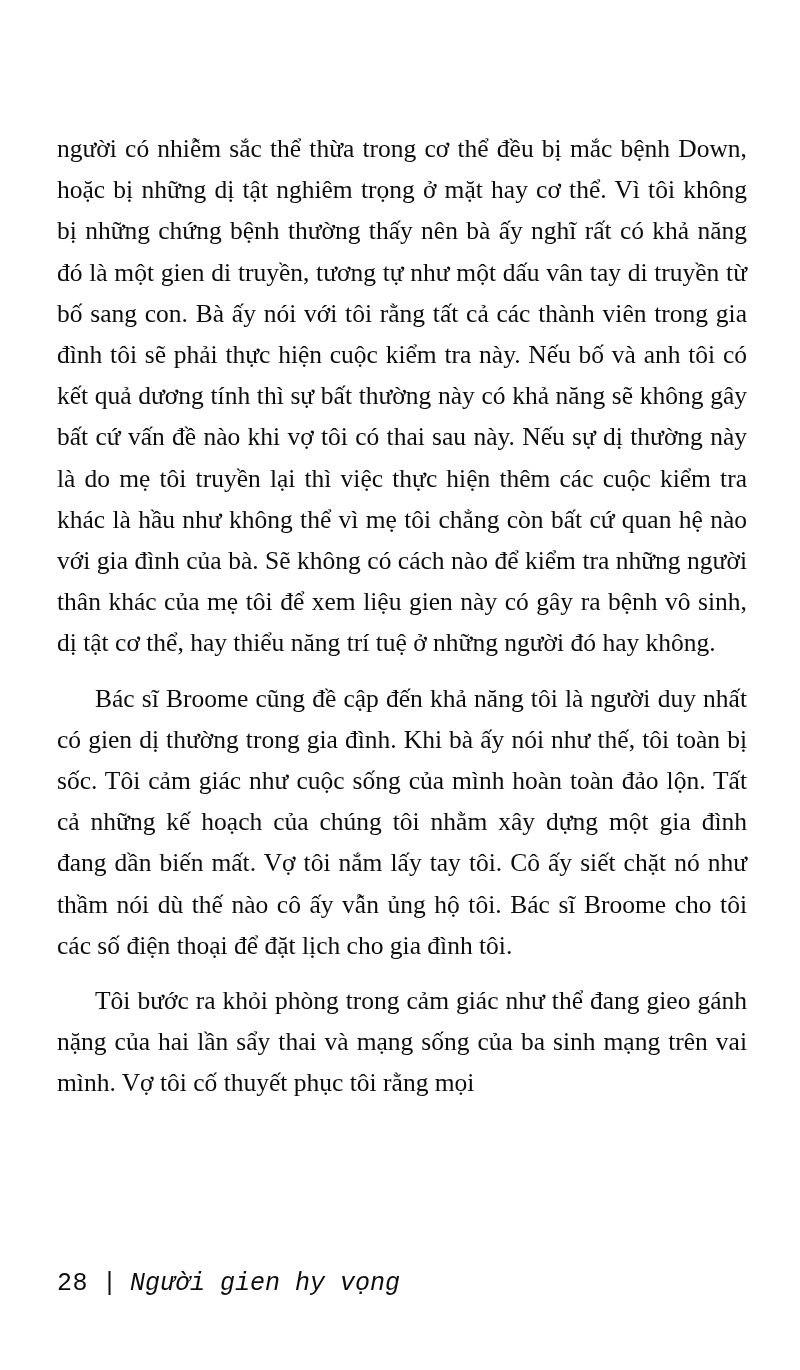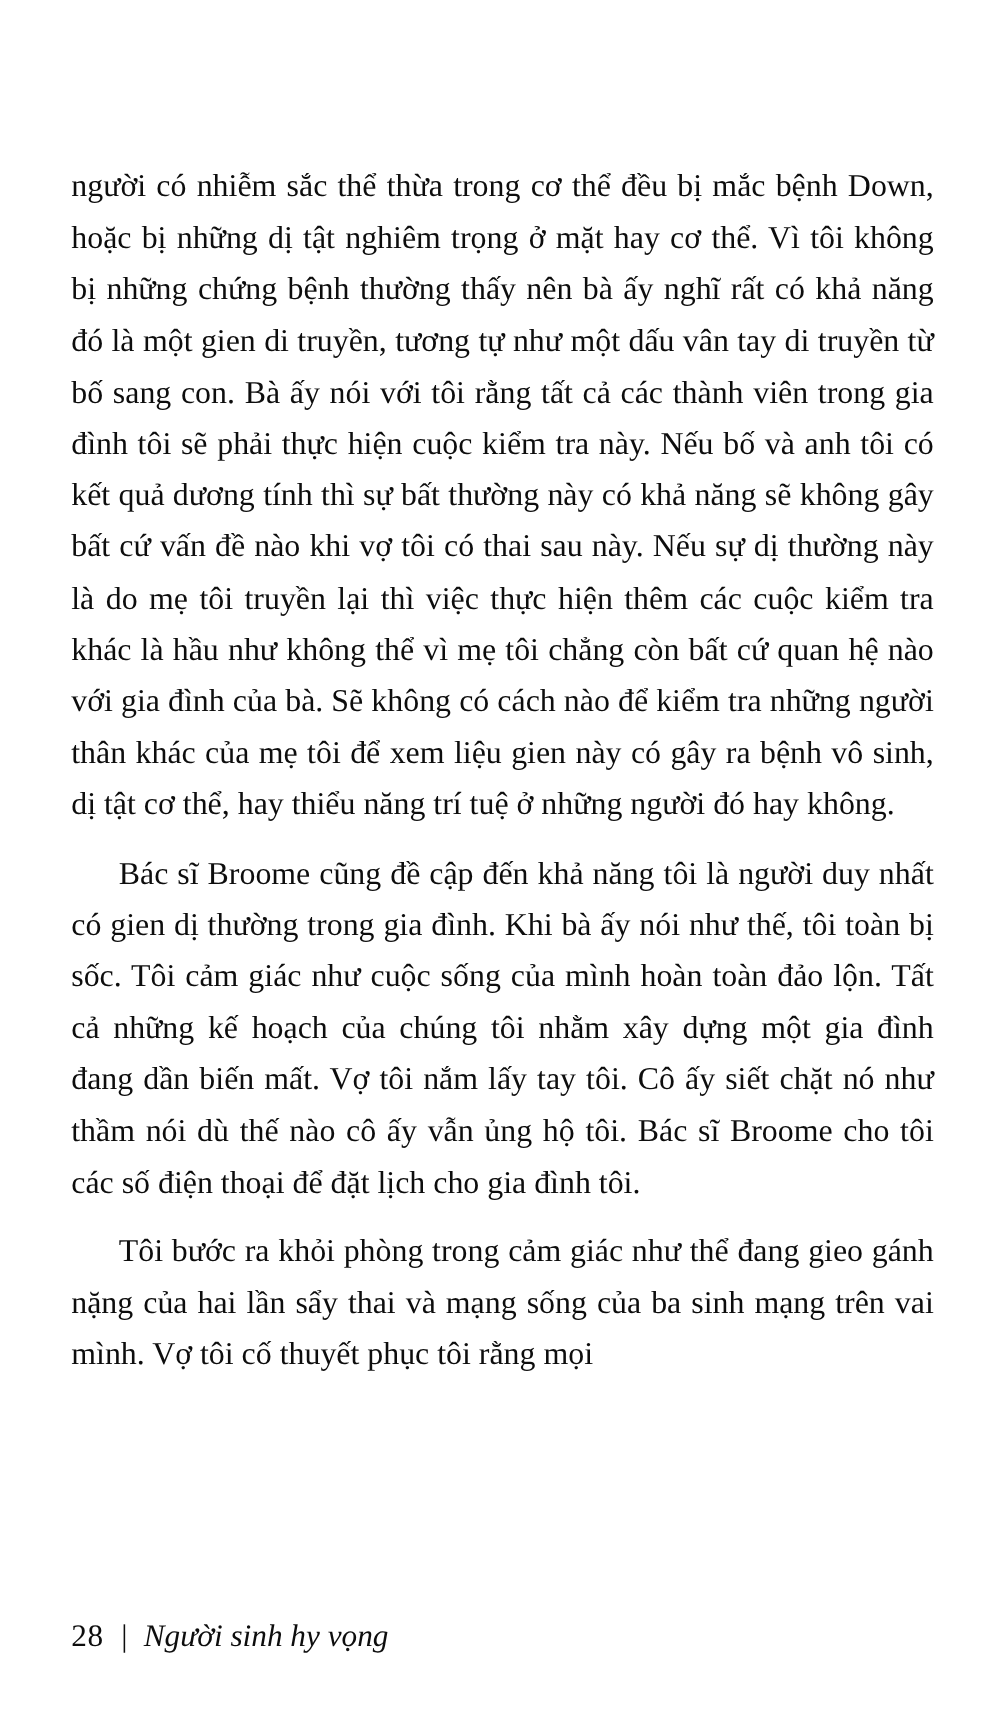--- a/index.html
+++ b/index.html
@@ -34,24 +34,24 @@
   }
   .para.first {
     text-indent: 0;
   }
   .para + .para {
     margin-top: 14px;
   }
   .footer {
     position: absolute;
     left: 57px;
-    bottom: 46px;
+    bottom: 72px;
     display: flex;
     align-items: flex-end;
-    font-family: Liberation Serif, serif;
+    font-family: Liberation Mono, monospace;
     color: #0d0d0d;
   }
   .folio {
     font-size: 25px;
     letter-spacing: 0.5px;
   }
   .folio-sep {
     font-size: 25px;
     margin: 0 13px 0 14px;
     color: #0d0d0d;
@@ -68,16 +68,16 @@
 
   <div class="text-block">
     <p class="para first">người có nhiễm sắc thể thừa trong cơ thể đều bị mắc bệnh Down, hoặc bị những dị tật nghiêm trọng ở mặt hay cơ thể. Vì tôi không bị những chứng bệnh thường thấy nên bà ấy nghĩ rất có khả năng đó là một gien di truyền, tương tự như một dấu vân tay di truyền từ bố sang con. Bà ấy nói với tôi rằng tất cả các thành viên trong gia đình tôi sẽ phải thực hiện cuộc kiểm tra này. Nếu bố và anh tôi có kết quả dương tính thì sự bất thường này có khả năng sẽ không gây bất cứ vấn đề nào khi vợ tôi có thai sau này. Nếu sự dị thường này là do mẹ tôi truyền lại thì việc thực hiện thêm các cuộc kiểm tra khác là hầu như không thể vì mẹ tôi chẳng còn bất cứ quan hệ nào với gia đình của bà. Sẽ không có cách nào để kiểm tra những người thân khác của mẹ tôi để xem liệu gien này có gây ra bệnh vô sinh, dị tật cơ thể, hay thiểu năng trí tuệ ở những người đó hay không.</p>
     <p class="para">Bác sĩ Broome cũng đề cập đến khả năng tôi là người duy nhất có gien dị thường trong gia đình. Khi bà ấy nói như thế, tôi toàn bị sốc. Tôi cảm giác như cuộc sống của mình hoàn toàn đảo lộn. Tất cả những kế hoạch của chúng tôi nhằm xây dựng một gia đình đang dần biến mất. Vợ tôi nắm lấy tay tôi. Cô ấy siết chặt nó như thầm nói dù thế nào cô ấy vẫn ủng hộ tôi. Bác sĩ Broome cho tôi các số điện thoại để đặt lịch cho gia đình tôi.</p>
     <p class="para">Tôi bước ra khỏi phòng trong cảm giác như thể đang gieo gánh nặng của hai lần sẩy thai và mạng sống của ba sinh mạng trên vai mình. Vợ tôi cố thuyết phục tôi rằng mọi</p>
   </div>
 
   <div class="footer">
     <span class="folio">28</span>
     <span class="folio-sep">|</span>
-    <span class="running-title">Người sinh hy vọng</span>
+    <span class="running-title">Người gien hy vọng</span>
   </div>
 
 </div>
 
 </body></html>

